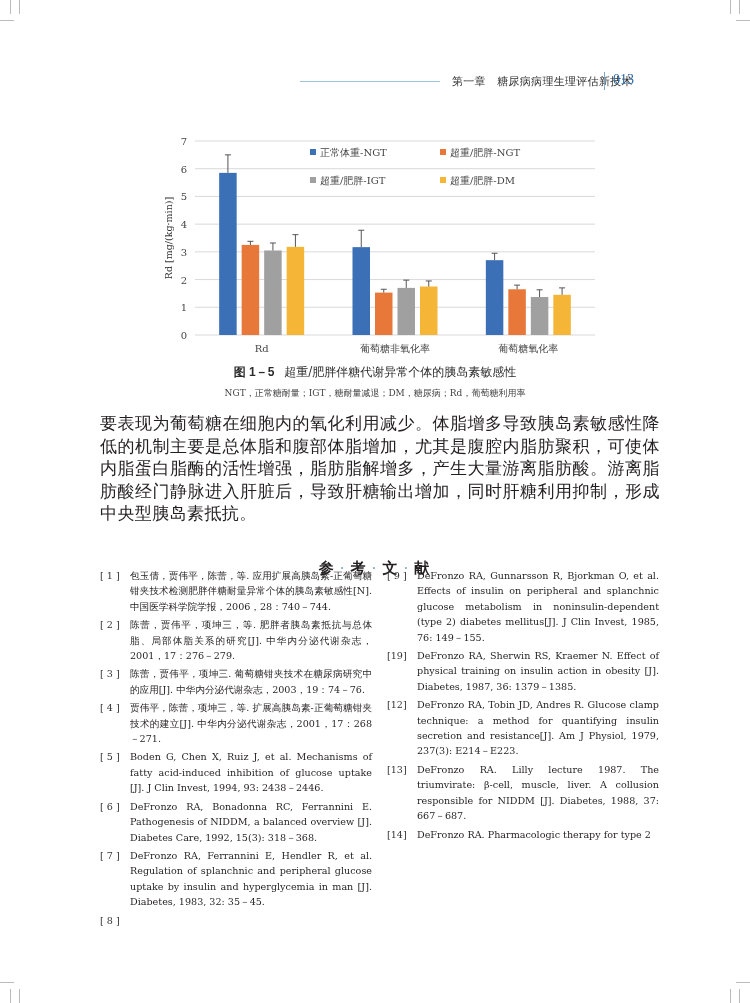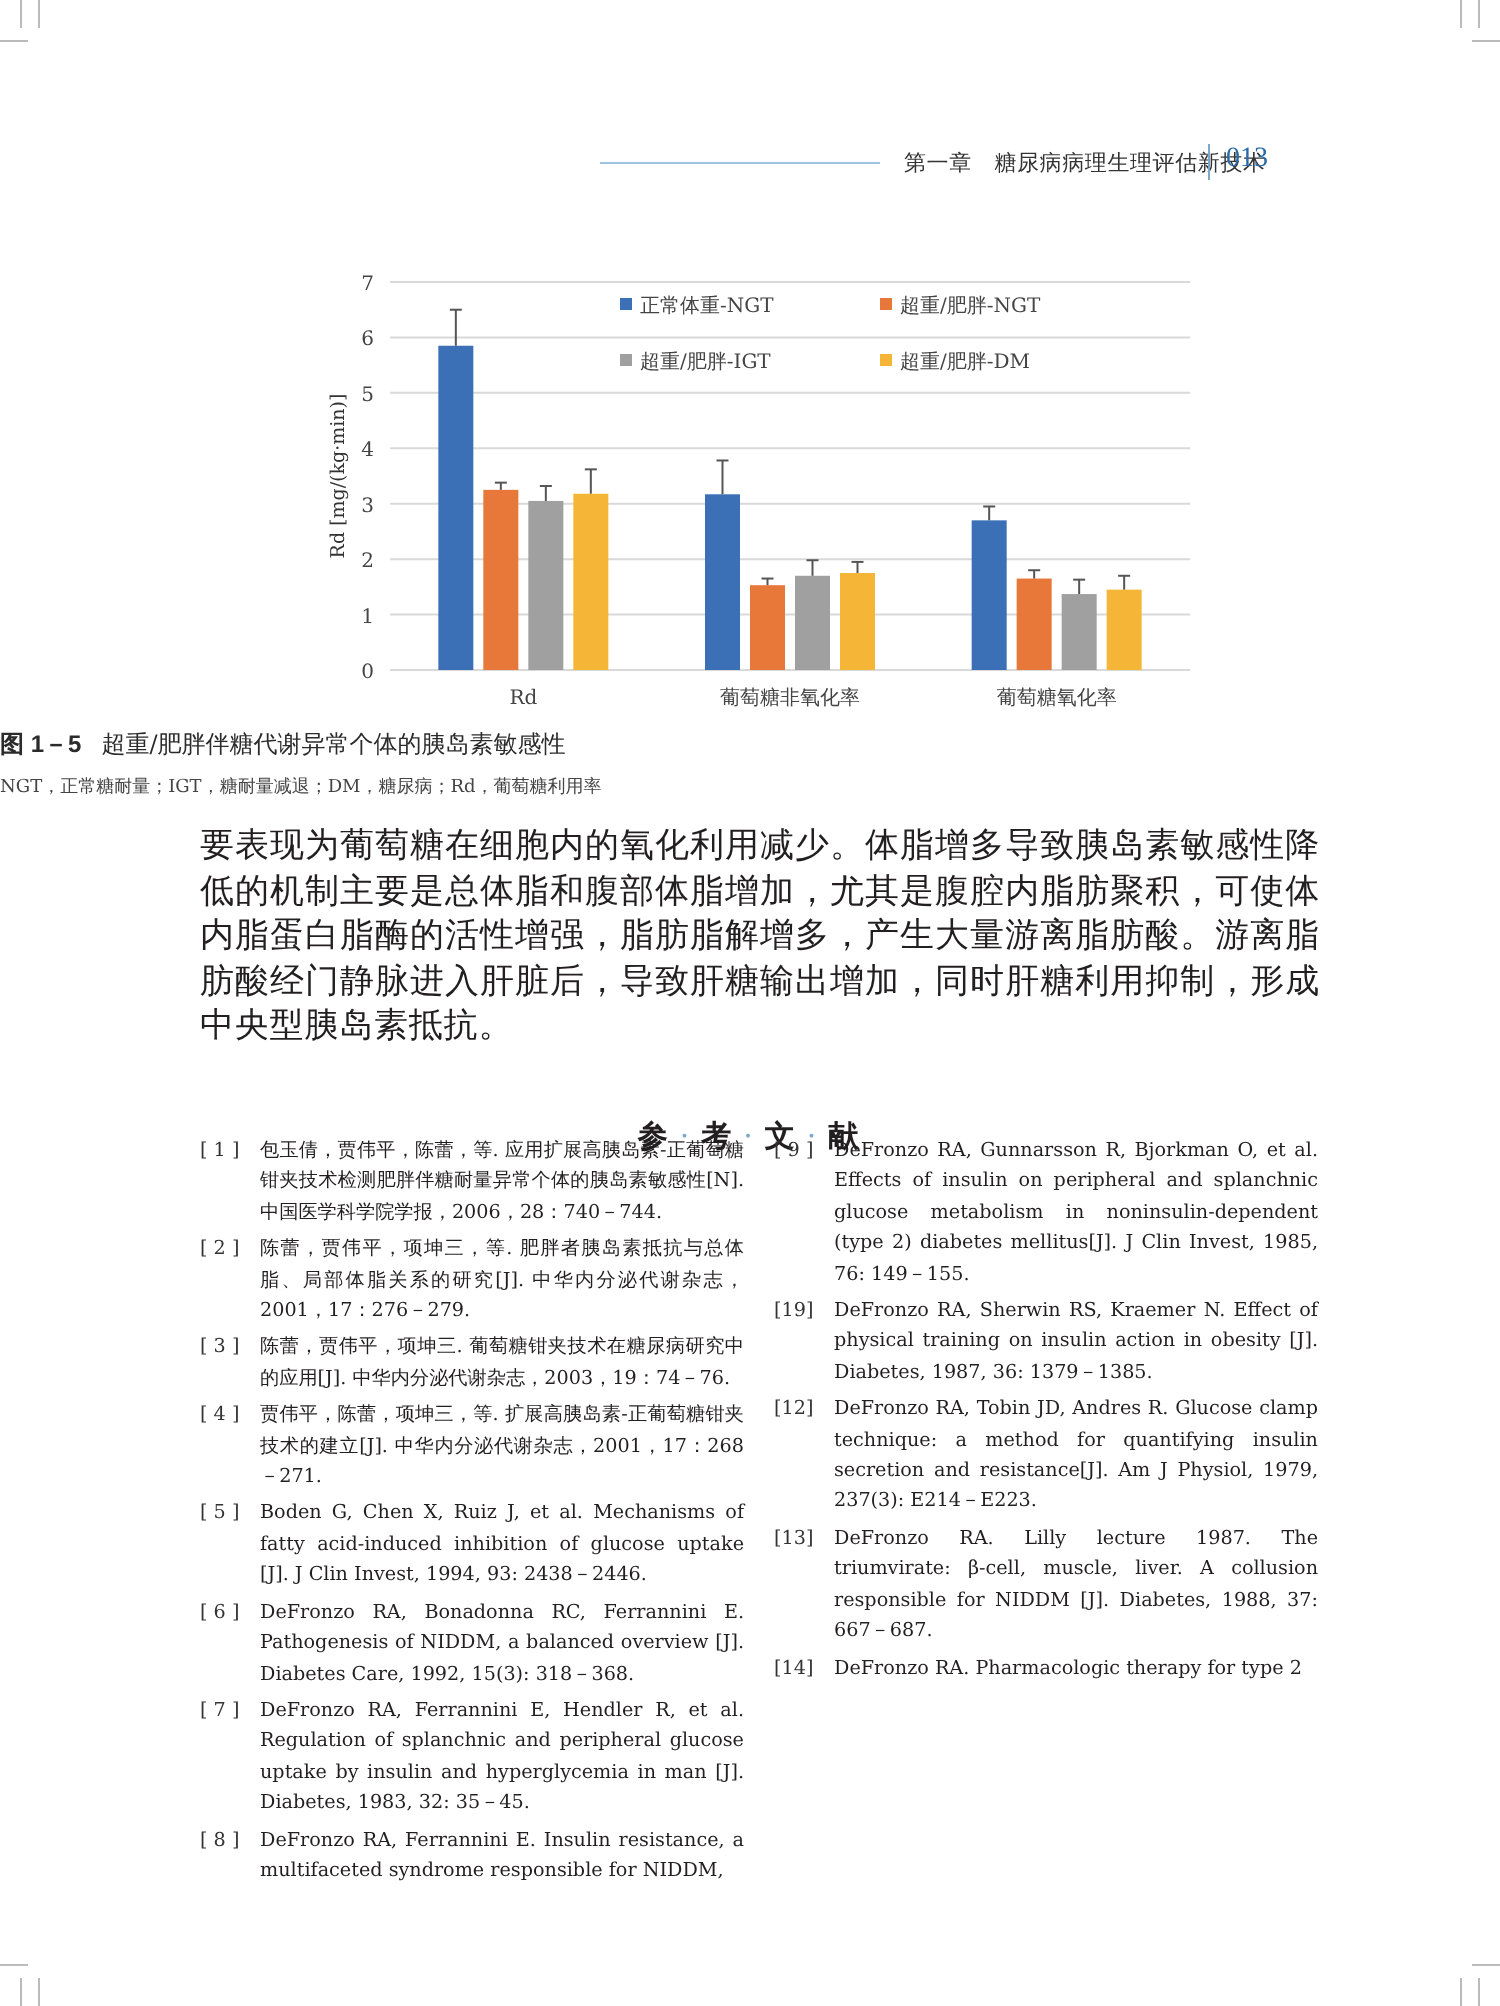--- a/index.html
+++ b/index.html
@@ -4,21 +4,21 @@
 <style>
   html,body{margin:0;padding:0;background:#fff;}
   body{width:750px;height:1003px;position:relative;overflow:hidden;font-family:"DejaVu Serif","Liberation Serif",serif;color:#231f20;}
   .crop{position:absolute;background:#bbb;}
   .hdr{position:absolute;top:72px;left:0;width:750px;height:20px;}
   .hdr-line{position:absolute;left:300px;top:9px;width:140px;height:1px;background:#9fc3dd;}
   .hdr-title{position:absolute;left:452px;top:2px;font-size:11px;letter-spacing:0.3px;color:#333;}
   .hdr-sep{position:absolute;left:604px;top:0;width:1px;height:18px;background:#7aa9cc;}
   .hdr-page{position:absolute;left:613px;top:0px;font-family:Liberation Serif, serif;font-size:14px;color:#2a6aa8;}
   #chart{position:absolute;left:150px;top:128px;}
-  .caption{position:absolute;left:0;width:750px;text-align:left;}
+  .caption{position:absolute;left:0;width:750px;text-align:center;}
   .cap1{top:364px;font-size:12px;color:#2b2b2b;}
   .cap1 b{font-family:"Liberation Sans",sans-serif;font-weight:bold;margin-right:10px;}
   .cap2{top:387px;font-size:9px;color:#444;}
   .para{position:absolute;left:100px;top:412px;width:560px;font-size:17px;line-height:22.5px;text-align:justify;letter-spacing:0.4px;}
   .refs-title{position:absolute;left:0;width:750px;top:559px;text-align:center;font-size:15px;font-weight:bold;letter-spacing:2px;}
   .refs-title .dot{color:#7aa9cc;font-weight:normal;margin:0 4px;}
   .col{position:absolute;top:568px;width:272px;font-size:9.6px;line-height:15.4px;}
   .col.left{left:100px;}
   .col.right{left:387px;}
   .ref{position:relative;padding-left:30px;margin-bottom:3px;text-align:justify;}
@@ -127,21 +127,21 @@
 </div>
 
 <div class="col left">
   <div class="ref"><span class="num">[ 1 ]</span><span>包玉倩，贾伟平，陈蕾，等. 应用扩展高胰岛素-正葡萄糖钳夹技术检测肥胖伴糖耐量异常个体的胰岛素敏感性[N]. 中国医学科学院学报，2006，28：740－744.</span></div>
   <div class="ref"><span class="num">[ 2 ]</span><span>陈蕾，贾伟平，项坤三，等. 肥胖者胰岛素抵抗与总体脂、局部体脂关系的研究[J]. 中华内分泌代谢杂志，2001，17：276－279.</span></div>
   <div class="ref"><span class="num">[ 3 ]</span><span>陈蕾，贾伟平，项坤三. 葡萄糖钳夹技术在糖尿病研究中的应用[J]. 中华内分泌代谢杂志，2003，19：74－76.</span></div>
   <div class="ref"><span class="num">[ 4 ]</span><span>贾伟平，陈蕾，项坤三，等. 扩展高胰岛素-正葡萄糖钳夹技术的建立[J]. 中华内分泌代谢杂志，2001，17：268－271.</span></div>
   <div class="ref"><span class="num">[ 5 ]</span><span>Boden G, Chen X, Ruiz J, et al. Mechanisms of fatty acid-induced inhibition of glucose uptake [J]. J Clin Invest, 1994, 93: 2438－2446.</span></div>
   <div class="ref"><span class="num">[ 6 ]</span><span>DeFronzo RA, Bonadonna RC, Ferrannini E. Pathogenesis of NIDDM, a balanced overview [J]. Diabetes Care, 1992, 15(3): 318－368.</span></div>
   <div class="ref"><span class="num">[ 7 ]</span><span>DeFronzo RA, Ferrannini E, Hendler R, et al. Regulation of splanchnic and peripheral glucose uptake by insulin and hyperglycemia in man [J]. Diabetes, 1983, 32: 35－45.</span></div>
-  <div class="ref"><span class="num">[ 8 ]</span><span>DeFronzo RA, Ferrannini E. Insulin resistance, a multifaceted syndrome responsible for NIDDM,</span></div>
+  <div class="ref"><span class="num">[ 8 ]</span></div>
 </div>
 
 <div class="col right">
   <div class="ref"><span class="num">[ 9 ]</span><span>DeFronzo RA, Gunnarsson R, Bjorkman O, et al. Effects of insulin on peripheral and splanchnic glucose metabolism in noninsulin-dependent (type 2) diabetes mellitus[J]. J Clin Invest, 1985, 76: 149－155.</span></div>
   <div class="ref"><span class="num">[19]</span><span>DeFronzo RA, Sherwin RS, Kraemer N. Effect of physical training on insulin action in obesity [J]. Diabetes, 1987, 36: 1379－1385.</span></div>
   <div class="ref"><span class="num">[12]</span><span>DeFronzo RA, Tobin JD, Andres R. Glucose clamp technique: a method for quantifying insulin secretion and resistance[J]. Am J Physiol, 1979, 237(3): E214－E223.</span></div>
   <div class="ref"><span class="num">[13]</span><span>DeFronzo RA. Lilly lecture 1987. The triumvirate: β-cell, muscle, liver. A collusion responsible for NIDDM [J]. Diabetes, 1988, 37: 667－687.</span></div>
   <div class="ref"><span class="num">[14]</span><span>DeFronzo RA. Pharmacologic therapy for type 2</span></div>
 </div>
 

